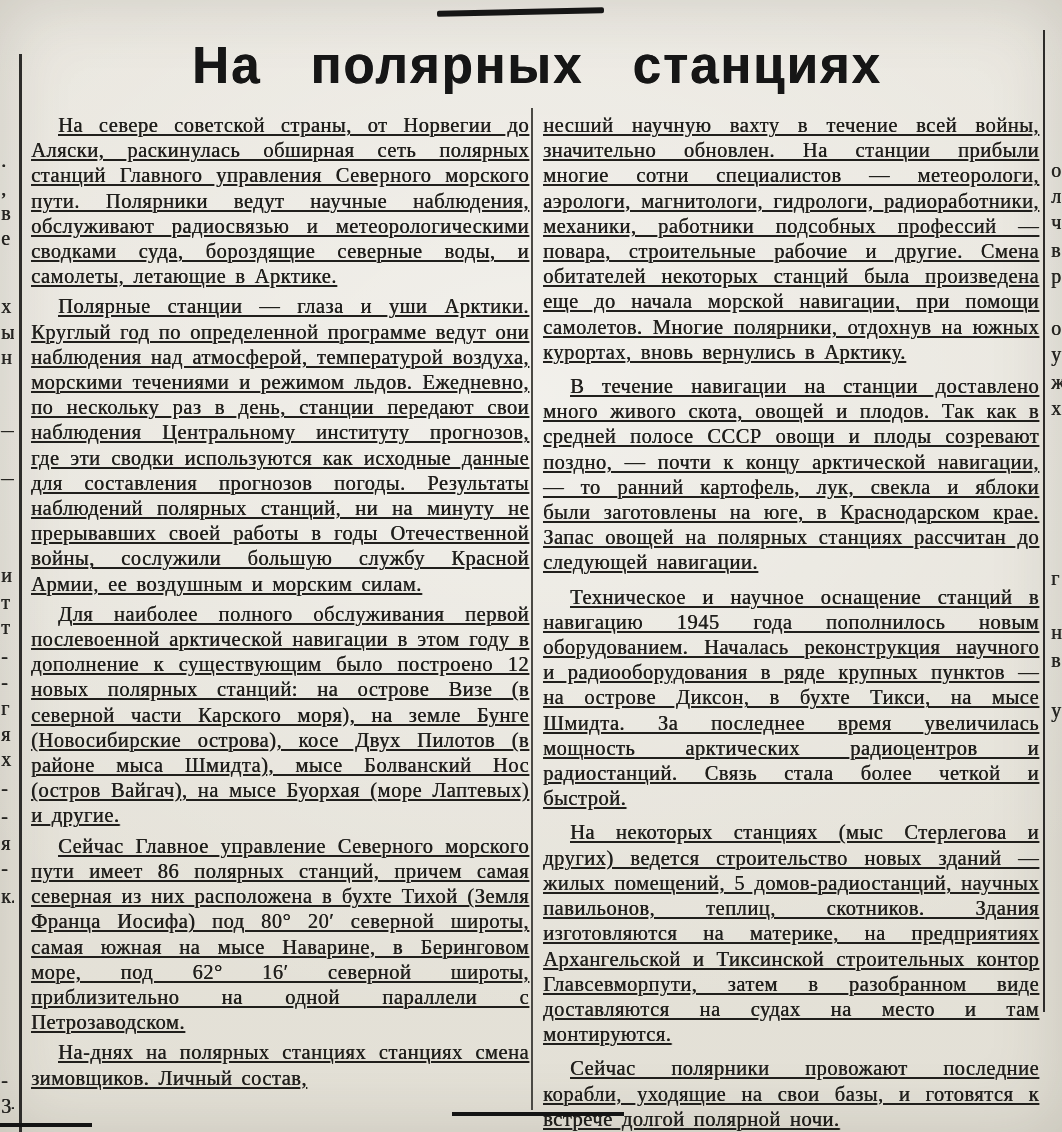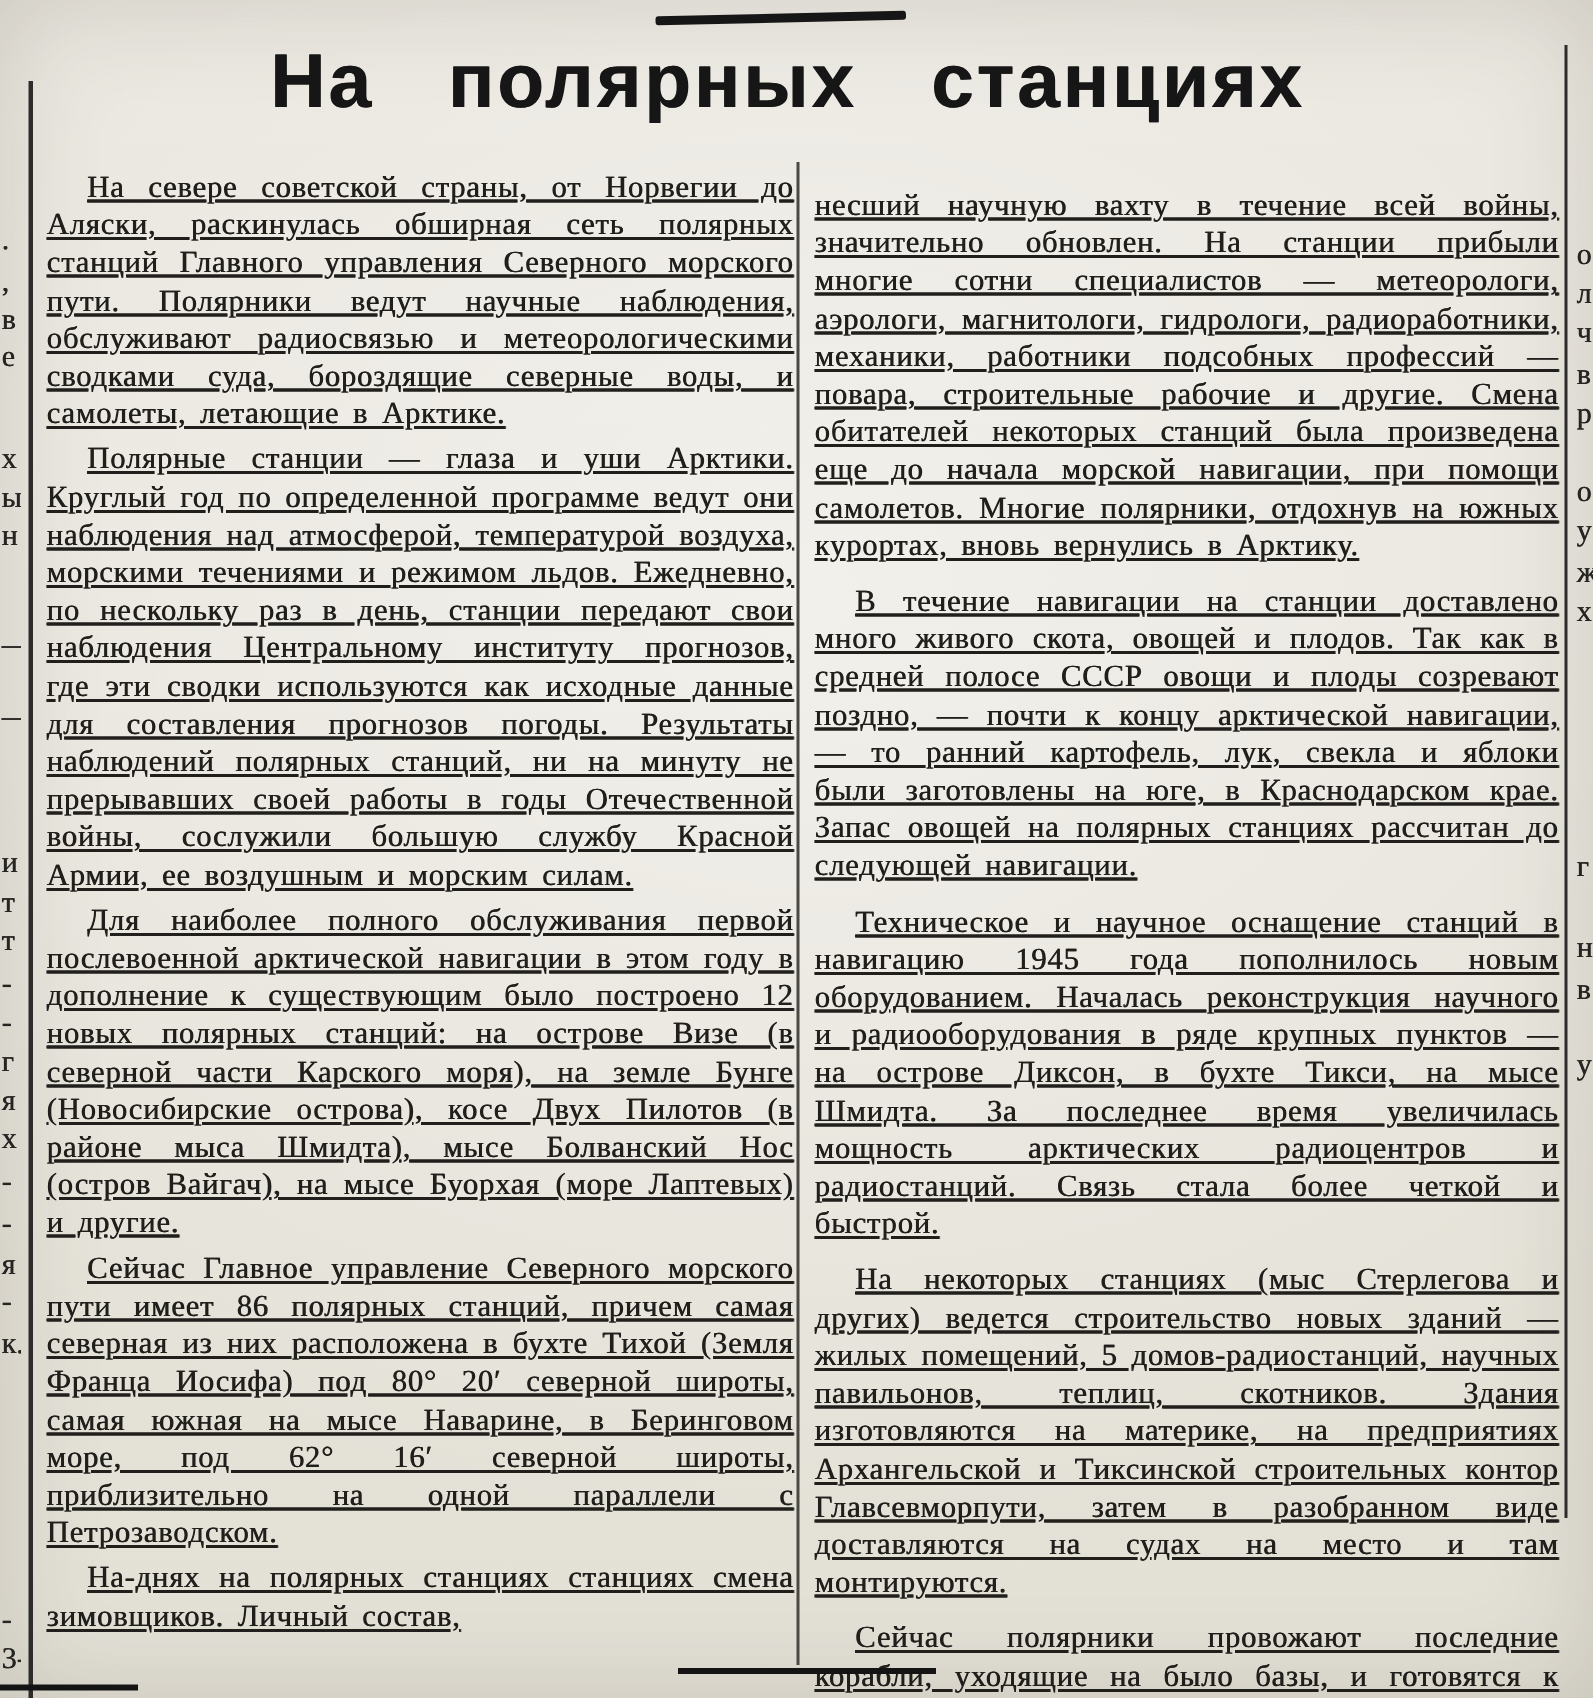--- a/index.html
+++ b/index.html
@@ -17,21 +17,21 @@
   
   .top-rule{position:absolute;left:437px;top:9px;width:167px;height:6px;background:#161616;transform:rotate(-1.3deg);border-radius:2px;}
   .rule{position:absolute;background:#2d2c2a;}
   .rule-left{left:19px;top:54px;width:3px;height:1078px;}
   .rule-mid{left:531px;top:108px;width:2px;height:1002px;background:#4a4944;}
   .rule-right{left:1043px;top:30px;width:2px;height:982px;}
   .end-rule{position:absolute;left:452px;top:1112px;width:172px;height:4px;background:#141414;}
   .corner-rule{position:absolute;left:0;top:1123px;width:92px;height:4px;background:#141414;}
   
   .title{
-    position:absolute;top:24px;left:10px;width:1030px;margin:0;
+    position:absolute;top:24px;left:10px;width:1030px;margin:12px;
     text-align:center;
     font-family:"Liberation Sans",sans-serif;
     font-weight:700;
     font-size:51px;
     letter-spacing:2px;
     word-spacing:.65em;
     color:#161616;
     text-shadow:.5px 0 0 currentColor;
   }
   
@@ -40,21 +40,21 @@
     font-size:20.5px;line-height:25.2px;
     text-align:justify;
     letter-spacing:.5px;word-spacing:3.5px;
     color:#201f1c;
     text-shadow:.4px 0 0 currentColor;
     text-decoration:underline;
   }
   .col1{left:31px;width:498px;}
   .col2{left:543px;width:496px;}
   .para{margin:0 0 5px;text-indent:27px;}
-  .col2 .para{margin-bottom:9px;margin-top:12px;}
+  .col2 .para{margin-bottom:9px;}
   .col2 .para:first-child{text-indent:0;}
   
   .edge{position:absolute;top:0;bottom:0;overflow:hidden;font-size:20px;line-height:20px;color:#262522;text-shadow:.4px 0 0 currentColor;}
   .edge-left{left:0;width:14px;}
   .edge-right{left:1049px;width:13px;}
   .frag{position:absolute;left:1px;white-space:nowrap;}
   .edge-right .frag{left:2px;}
 </style>
 </head>
 <body>
@@ -75,21 +75,21 @@
       <p class="para">Для наиболее полного обслуживания первой послевоенной арктической навигации в этом году в дополнение к существующим было построено 12 новых полярных станций: на острове Визе (в северной части Карского моря), на земле Бунге (Новосибирские острова), косе Двух Пилотов (в районе мыса Шмидта), мысе Болванский Нос (остров Вайгач), на мысе Буорхая (море Лаптевых) и другие.</p>
       <p class="para">Сейчас Главное управление Северного морского пути имеет 86 полярных станций, причем самая северная из них расположена в бухте Тихой (Земля Франца Иосифа) под 80° 20′ северной широты, самая южная на мысе Наварине, в Беринговом море, под 62° 16′ северной широты, приблизительно на одной параллели с Петрозаводском.</p>
       <p class="para">На-днях на полярных станциях станциях смена зимовщиков. Личный состав,</p>
     </div>
 
   <div class="col col2">
       <p class="para">несший научную вахту в течение всей войны, значительно обновлен. На станции прибыли многие сотни специалистов — метеорологи, аэрологи, магнитологи, гидрологи, радиоработники, механики, работники подсобных профессий — повара, строительные рабочие и другие. Смена обитателей некоторых станций была произведена еще до начала морской навигации, при помощи самолетов. Многие полярники, отдохнув на южных курортах, вновь вернулись в Арктику.</p>
       <p class="para">В течение навигации на станции доставлено много живого скота, овощей и плодов. Так как в средней полосе СССР овощи и плоды созревают поздно, — почти к концу арктической навигации, — то ранний картофель, лук, свекла и яблоки были заготовлены на юге, в Краснодарском крае. Запас овощей на полярных станциях рассчитан до следующей навигации.</p>
       <p class="para">Техническое и научное оснащение станций в навигацию 1945 года пополнилось новым оборудованием. Началась реконструкция научного и радиооборудования в ряде крупных пунктов — на острове Диксон, в бухте Тикси, на мысе Шмидта. За последнее время увеличилась мощность арктических радиоцентров и радиостанций. Связь стала более четкой и быстрой.</p>
       <p class="para">На некоторых станциях (мыс Стерлегова и других) ведется строительство новых зданий — жилых помещений, 5 домов-радиостанций, научных павильонов, теплиц, скотников. Здания изготовляются на материке, на предприятиях Архангельской и Тиксинской строительных контор Главсевморпути, затем в разобранном виде доставляются на судах на место и там монтируются.</p>
-      <p class="para">Сейчас полярники провожают последние корабли, уходящие на было базы, и готовятся к встрече долгой полярной ночи.</p>
+      <p class="para">Сейчас полярники провожают последние корабли, уходящие на свои базы, и готовятся к встрече долгой полярной ночи.</p>
     </div>
 
   <div class="edge edge-left">
       <span class="frag" style="top: 150px;">.</span>
       <span class="frag" style="top: 178px;">,</span>
       <span class="frag" style="top: 203px;">в</span>
       <span class="frag" style="top: 228px;">е</span>
       <span class="frag" style="top: 296px;">х</span>
       <span class="frag" style="top: 322px;">ы</span>
       <span class="frag" style="top: 347px;">н</span>

